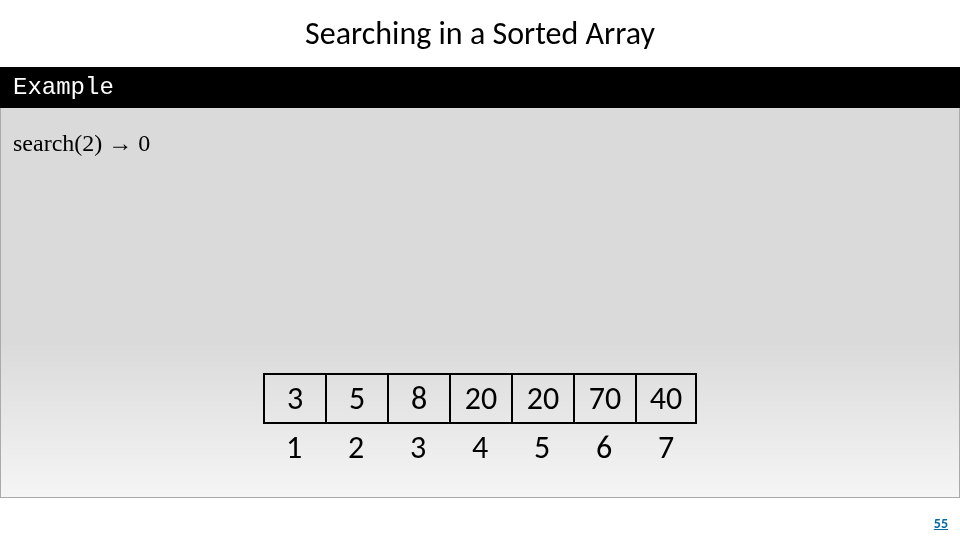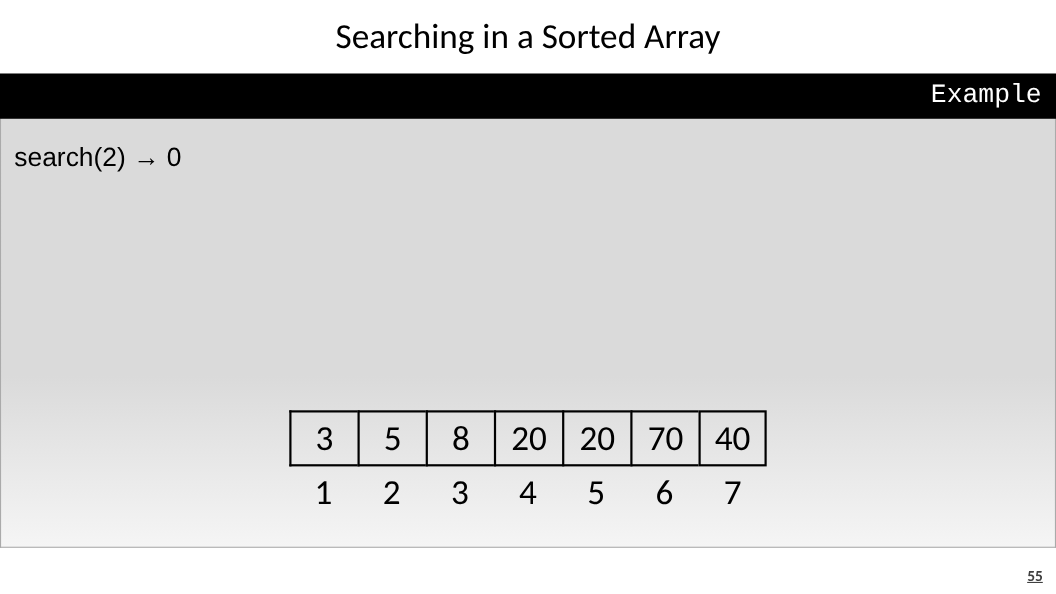--- a/index.html
+++ b/index.html
@@ -1,28 +1,28 @@
 <!DOCTYPE html>
 <html><head>
 <meta charset="utf-8">
 <style>
   * { margin: 0; padding: 0; box-sizing: border-box; }
   html, body { width: 960px; height: 540px; overflow: hidden; font-family: Calibri, Arial, sans-serif; background: #fff; }
   .slide { width: 960px; height: 540px; position: relative; }
   .title { text-align: center; font-size: 32px; font-weight: 400; color: #000; padding-top: 14px; padding-bottom: 14px; }
-  .example-bar { background: #000; color: #fff; padding: 6px 12px; font-family: "Courier New", monospace; font-size: 24px; border: 1px solid #000; text-align: right; }
+  .example-bar { background: #000; color: #fff; padding: 6px 12px; font-family: "Courier New", monospace; font-size: 24px; border: 1px solid #000; }
   .content-box { border: 1px solid #aaa; border-top: none; height: 390px; position: relative; background: linear-gradient(to bottom, #dadada 0%, #dadada 60%, #f5f5f5 100%); }
-  .search-line { font-family: Liberation Sans, sans-serif; font-size: 24px; color: #000; padding: 22px 12px; }
+  .search-line { font-family: Liberation Serif, serif; font-size: 24px; color: #000; padding: 22px 12px; }
   .array-wrap { position: absolute; left: 50%; transform: translateX(-50%); bottom: 26px; text-align: center; }
   .array-row { display: flex; }
   .cell { border: 2px solid #000; border-right: none; min-width: 62px; padding: 4px 12px; font-size: 32px; text-align: center; font-family: Calibri, Arial, sans-serif; background: transparent; }
   .cell:last-child { border-right: 2px solid #000; }
   .index-row { display: flex; }
   .idx { min-width: 62px; padding: 4px 12px; font-size: 32px; text-align: center; font-family: Calibri, Arial, sans-serif; }
-  .page-num { position: absolute; right: 12px; bottom: 8px; font-size: 14px; font-weight: bold; color: #404040; text-decoration: underline; }
+  .page-num { position: absolute; right: 12px; bottom: 8px; font-size: 14px; font-weight: bold; color: #0369a1; text-decoration: underline; }
 </style>
 </head>
 <body>
 
 <div class="slide">
   <div class="title">Searching in a Sorted Array</div>
   <div class="example-bar">
     <span>Example</span>
   </div>
   <div class="content-box">

